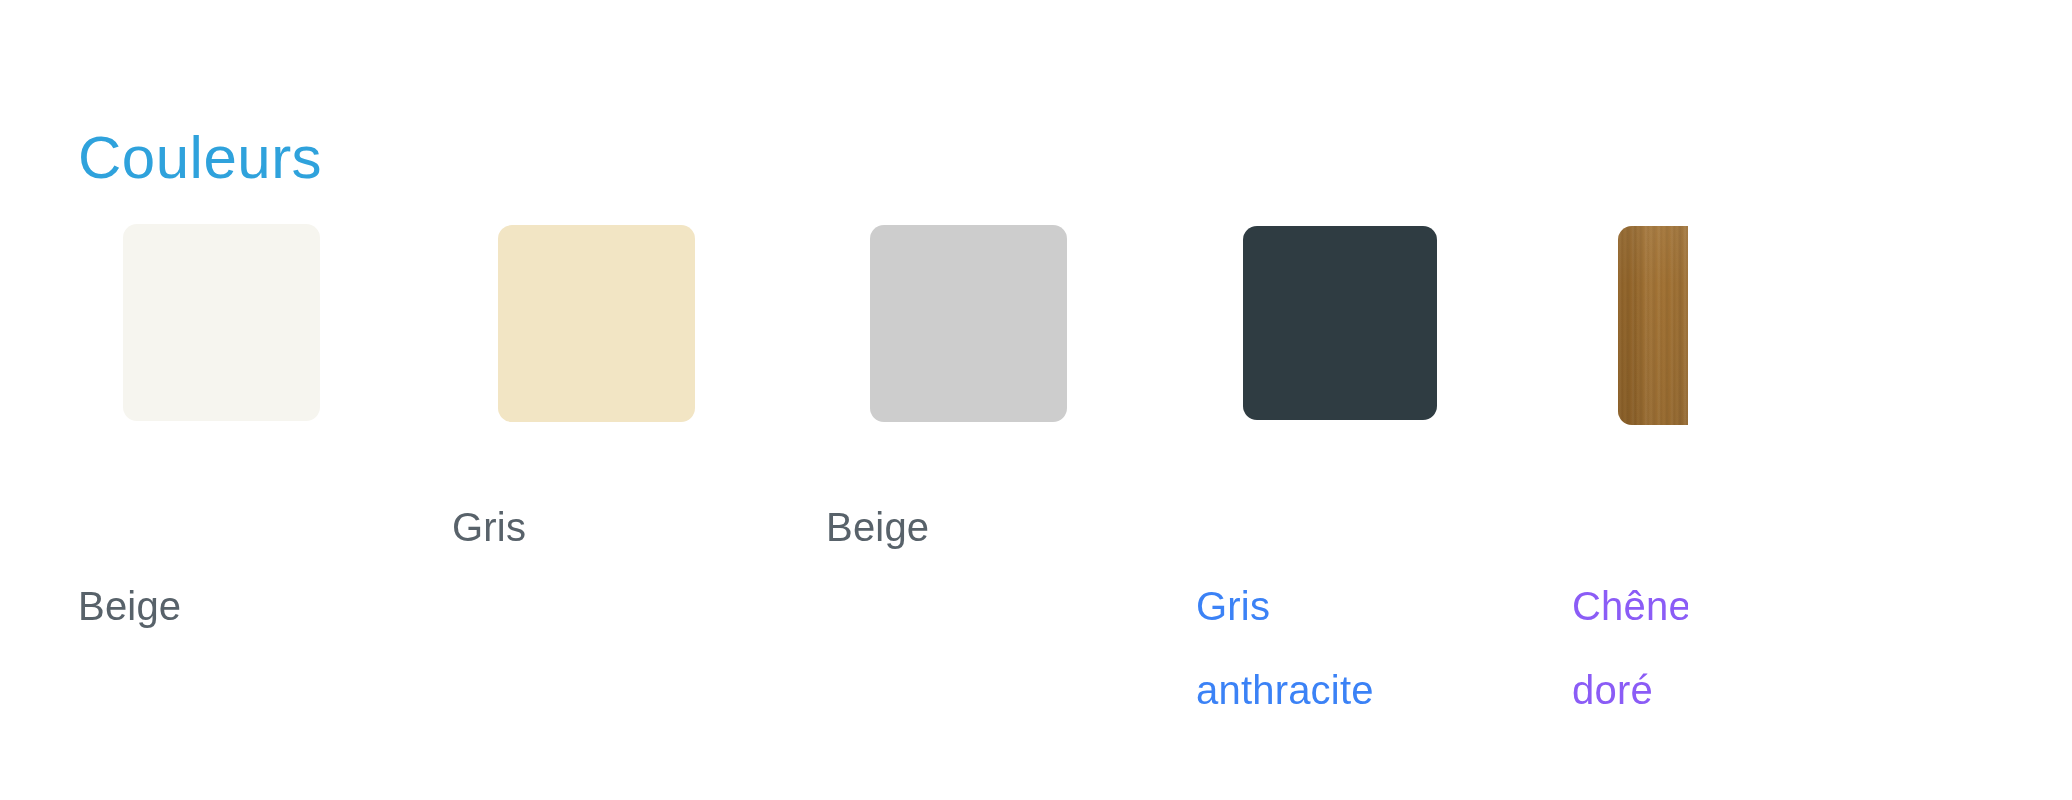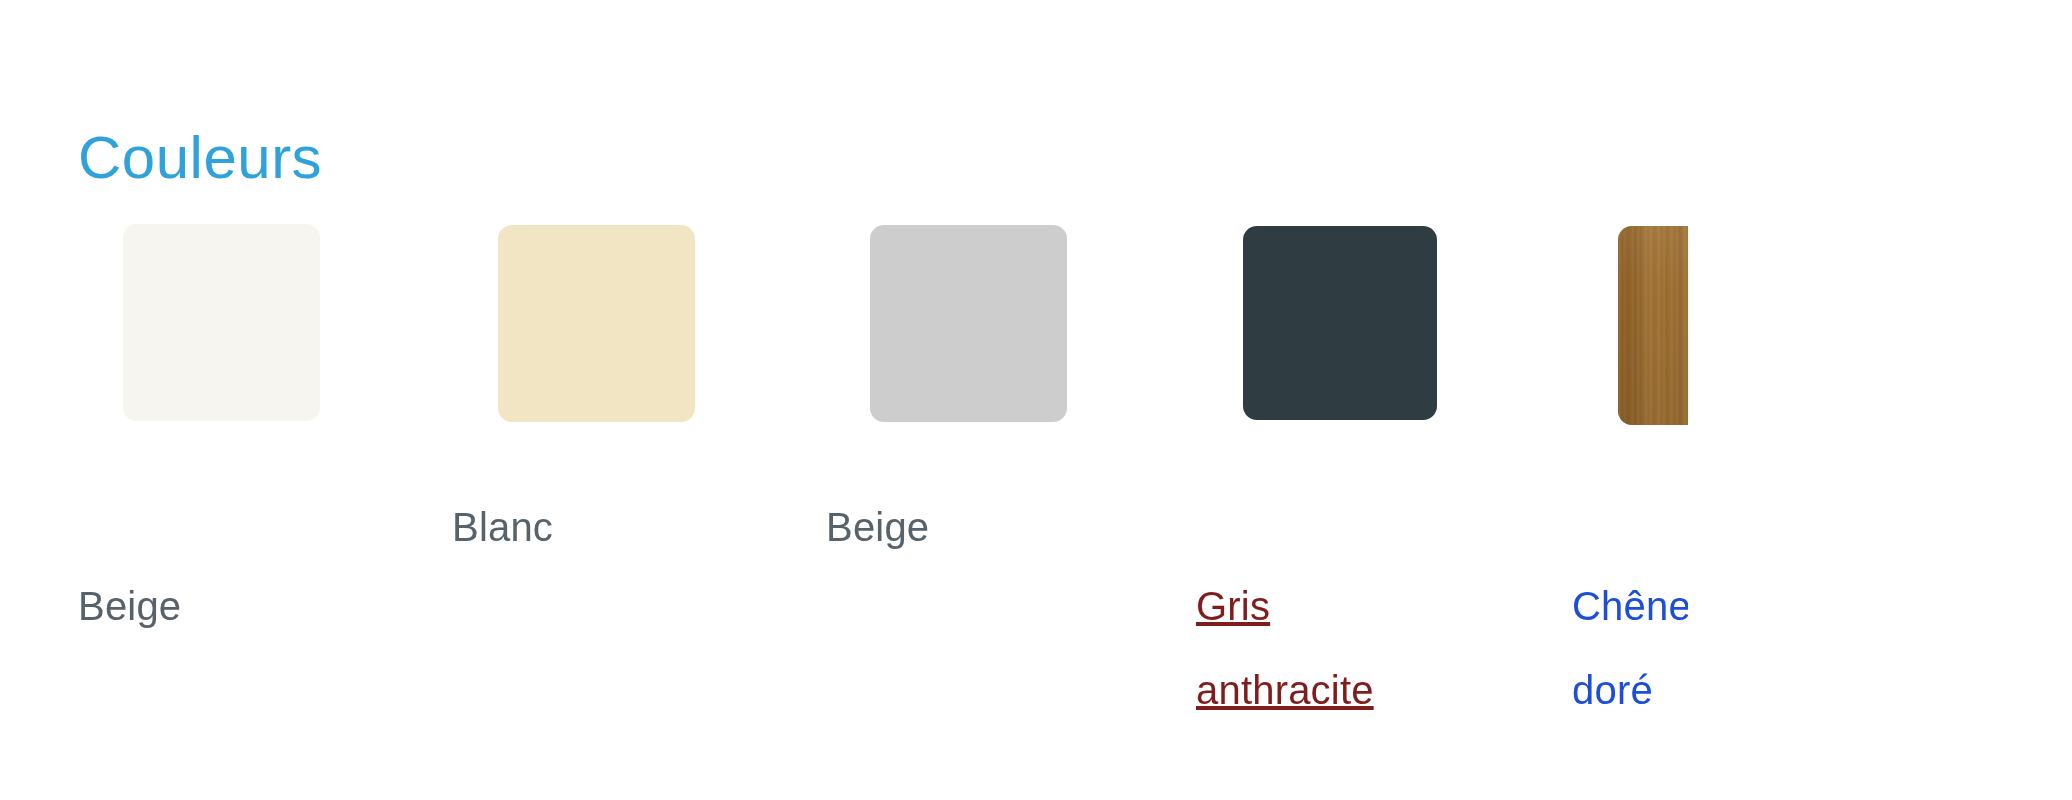--- a/index.html
+++ b/index.html
@@ -152,35 +152,35 @@
 
   <div class="swatch-grid">
 
     <div class="swatch-item item-blanc">
       <div class="swatch" style="background-color: rgb(246, 245, 239);"></div>
       <div class="swatch-label" style="color: rgb(88, 98, 106);">Beige</div>
     </div>
 
     <div class="swatch-item item-beige">
       <div class="swatch" style="background-color: rgb(242, 229, 196);"></div>
-      <div class="swatch-label" style="color: rgb(88, 98, 106);">Blanc</div>
+      <div class="swatch-label" style="color: rgb(88, 98, 106);">Gris</div>
     </div>
 
     <div class="swatch-item item-gris">
       <div class="swatch" style="background-color: rgb(205, 205, 205);"></div>
       <div class="swatch-label" style="color: rgb(88, 98, 106);">Beige</div>
     </div>
 
     <div class="swatch-item item-anthracite">
       <div class="swatch" style="background-color: rgb(47, 60, 66);"></div>
-      <div class="swatch-label two-line" style="color: #7f1d1d; text-decoration: underline;">Gris anthracite</div>
+      <div class="swatch-label two-line" style="color: #3b82f6;">Gris anthracite</div>
     </div>
 
     <div class="swatch-item item-chene">
       <div class="swatch wood" style="background-color: rgb(162, 112, 47);"></div>
-      <div class="swatch-label" style="color: #1d4ed8;">Chêne doré</div>
+      <div class="swatch-label" style="color: #8b5cf6;">Chêne doré</div>
     </div>
 
   </div>
 
   <div class="watermark wm-bottom"></div>
 
 </div>
 
 </body></html>

